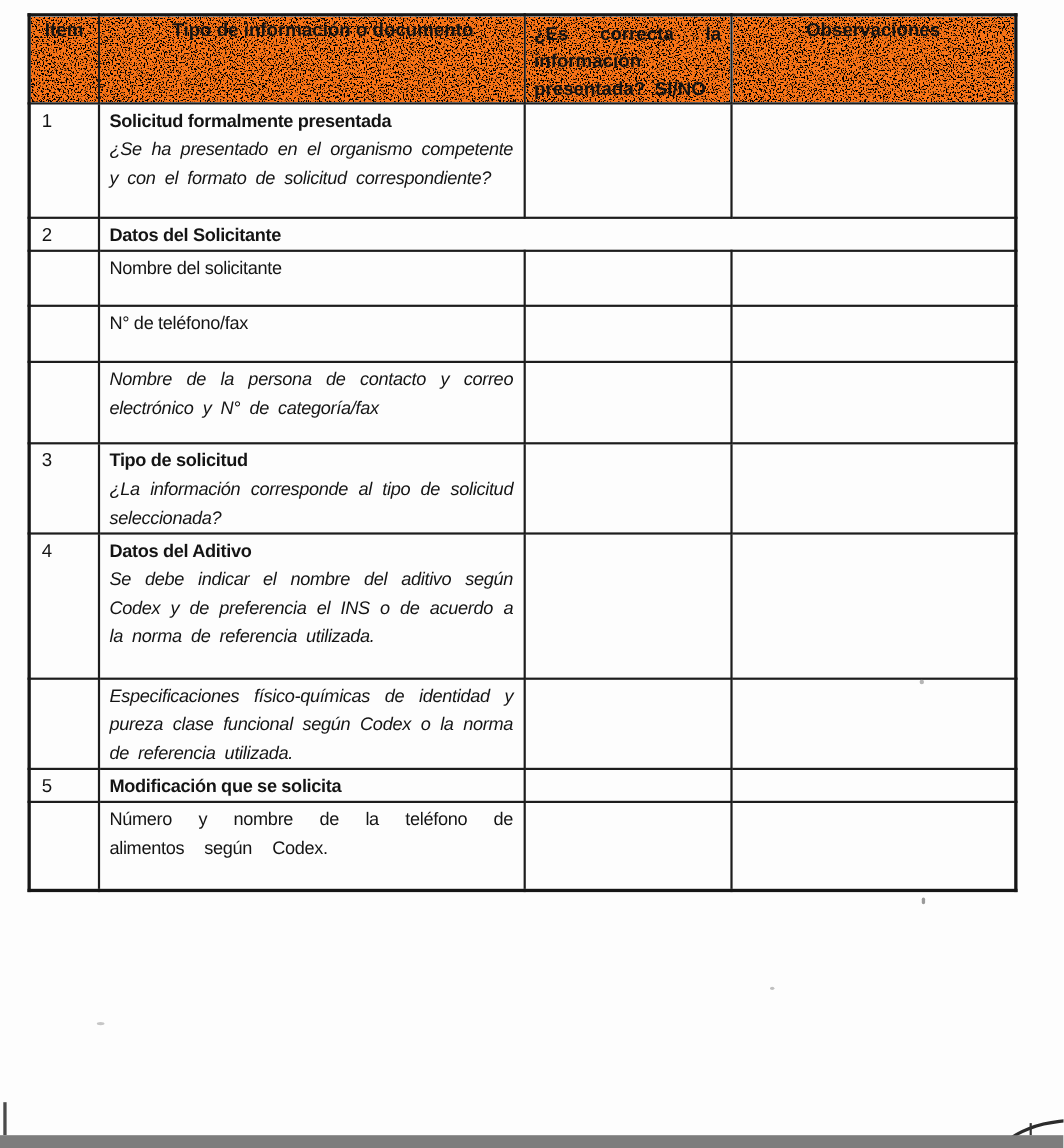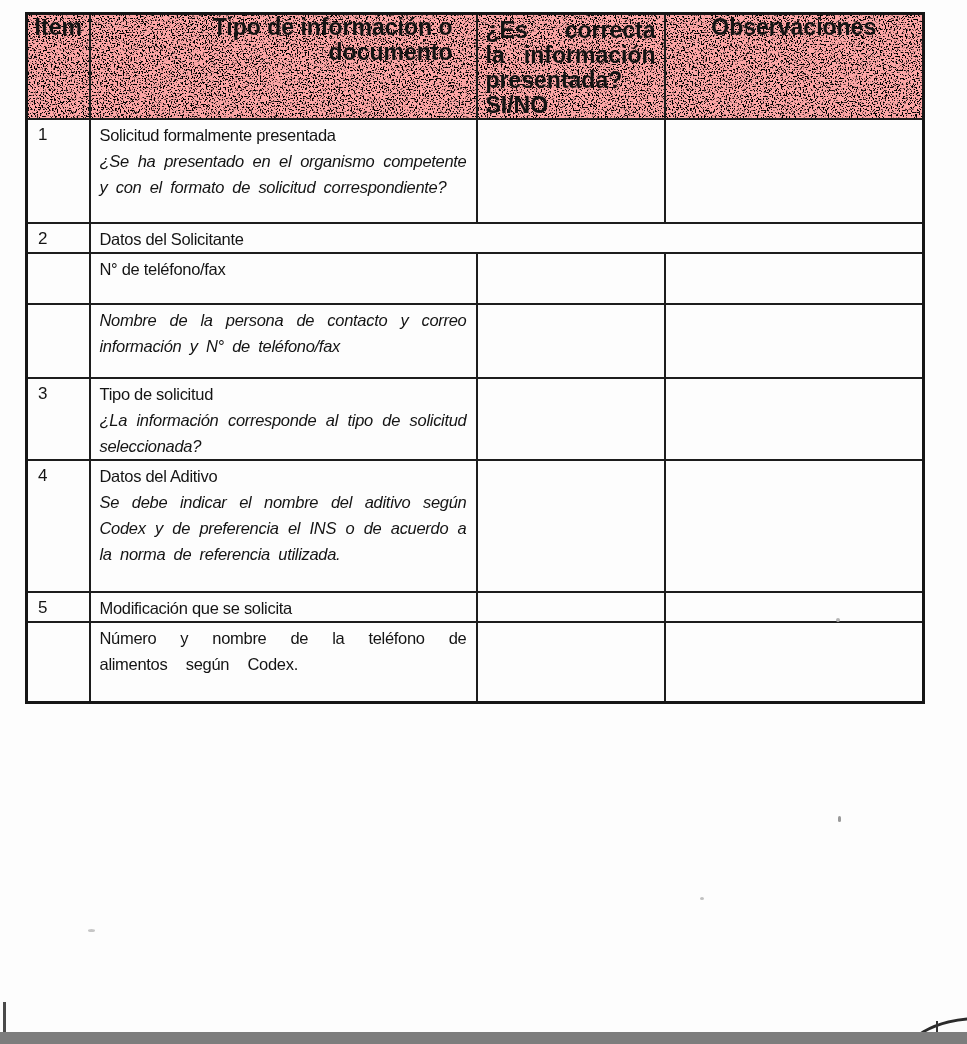--- a/index.html
+++ b/index.html
@@ -14,32 +14,32 @@
   table.doc{
     position:absolute;left:25px;top:12px;width:897px;
     border-collapse:collapse;table-layout:fixed;
     border:3px solid #161616;
   }
   td,th{
     border:2px solid #1d1d1d;
     vertical-align:top;padding:0;overflow:hidden;
   }
   
-  th{position:relative;background:#fca5a5;font-weight:bold;font-size:23px;line-height:25px;}
+  th{position:relative;background:#f97316;font-weight:bold;font-size:17px;line-height:25px;}
   th .noise{position:absolute;left:0;top:0;width:100%;height:100%;}
   th .hwrap{position:relative;height:100%;display:flex;align-items:center;}
   th .hwrap.topalign{align-items:flex-start;border-radius:17px;}
   th .lbl{display:block;width:100%;}
   .hc{justify-content:center;text-align:center;}
-  .hl .lbl{text-align:right;padding-left:10px;padding-right:23px;margin-left:17px;}
+  .hl .lbl{text-align:center;padding-left:10px;padding-right:6px;margin-left:17px;}
   .hj .lbl{text-align:justify;padding:3px 8px 0 8px;word-spacing:4px;}
   
   .item{padding:2px 2px 0 10px;font-size:17px;line-height:25px;}
   .cell{padding:2px 9px 0 9px;font-size:16.5px;line-height:26px;letter-spacing:-0.3px;}
-  .tt{font-weight:normal;}
+  .tt{font-weight:bold;}
   .just{text-align:justify;word-spacing:4px;font-style:italic;}
   .spread{text-align:justify;word-spacing:14px;}
   
   .artifact{position:absolute;z-index:2;}
   .a-edge{left:3px;top:1002px;width:3px;height:30px;background:#4a4a4a;}
   .a-s1{left:836px;top:618px;width:4px;height:4px;background:#b5b5b5;border-radius:50%;}
   .a-s2{left:838px;top:816px;width:3px;height:6px;background:#9a9a9a;border-radius:2px;}
   .a-s3{left:700px;top:897px;width:4px;height:3px;background:#c0c0c0;border-radius:50%;}
   .a-s4{left:88px;top:929px;width:7px;height:3px;background:#c6c6c6;border-radius:50%;}
   
@@ -116,36 +116,44 @@
       <td></td>
     </tr>
 
     <tr style="height:27px">
       <td class="item">2</td>
       <td class="cell" colspan="3">
         <div class="tt">Datos del Solicitante</div>
       </td>
     </tr>
 
+    <tr style="height:50px">
+      <td class="item"></td>
+      <td class="cell">
+            <div>Nombre del solicitante</div>
+          </td>
+      <td></td>
+      <td></td>
+    </tr>
 
 
     <tr style="height:51px">
       <td class="item"></td>
       <td class="cell">
             <div>N° de teléfono/fax</div>
           </td>
       <td></td>
       <td></td>
     </tr>
 
 
     <tr style="height:74px">
       <td class="item"></td>
       <td class="cell">
-            <div class="just">Nombre de la persona de contacto y correo información y N° de teléfono/fax</div>
+            <div class="just">Nombre de la persona de contacto y correo electrónico y N° de categoría/fax</div>
           </td>
       <td></td>
       <td></td>
     </tr>
 
     <tr style="height:77px">
       <td class="item">3</td>
       <td class="cell">
         <div class="tt">Tipo de solicitud</div>
         <div class="just">¿La información corresponde al tipo de solicitud seleccionada?</div>
@@ -158,20 +166,28 @@
       <td class="item">4</td>
       <td class="cell">
         <div class="tt">Datos del Aditivo</div>
         <div class="just">Se debe indicar el nombre del aditivo según Codex y de preferencia el INS o de acuerdo a la norma de referencia utilizada.</div>
       </td>
       <td></td>
       <td></td>
     </tr>
 
 
+    <tr style="height:78px">
+      <td class="item"></td>
+      <td class="cell">
+            <div class="just">Especificaciones físico-químicas de identidad y pureza clase funcional según Codex o la norma de referencia utilizada.</div>
+          </td>
+      <td></td>
+      <td></td>
+    </tr>
 
 
     <tr style="height:26px">
       <td class="item">5</td>
       <td class="cell">
         <div class="tt">Modificación que se solicita</div>
       </td>
       <td></td>
       <td></td>
     </tr>

